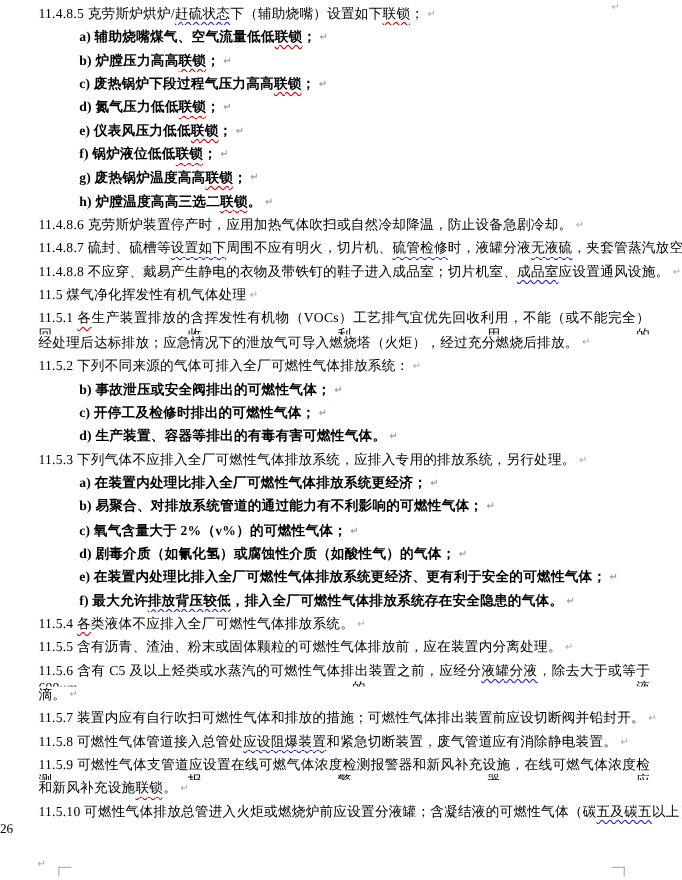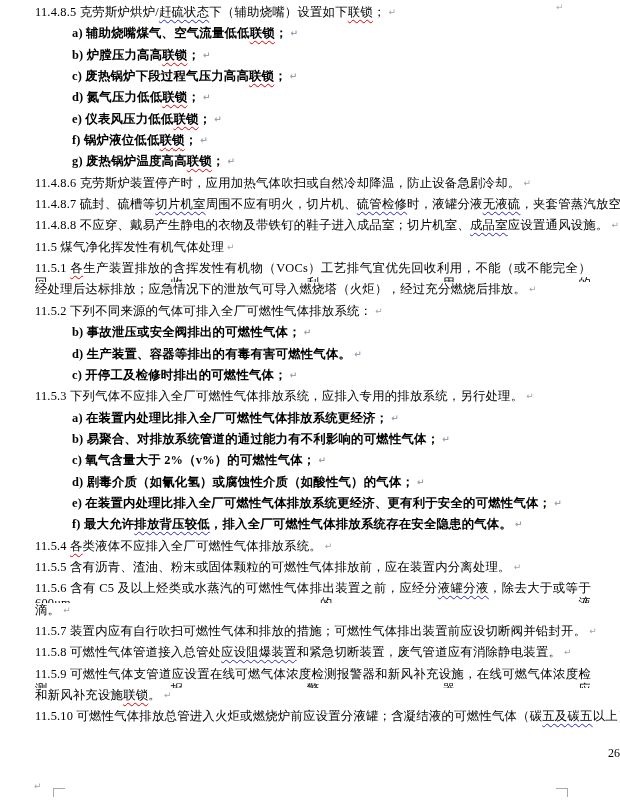--- a/index.html
+++ b/index.html
@@ -50,21 +50,21 @@
     padding-left: 3px;
     vertical-align: 1px;
   }
   .header-mark {
     position: absolute; top: 2px; left: 556px;
     color: #a8b0ba; font-size: 9px;
     font-family: "DejaVu Sans", sans-serif;
   }
   .page-number {
     position: absolute; top: 746px; left: 0; right: 0;
-    text-align: right; font-size: 12px;
+    text-align: left; font-size: 12px;
   }
   .footer-pmark {
     position: absolute; top: 781px; left: 34px;
     color: #98a2b0; font-size: 9px;
     font-family: "DejaVu Sans", sans-serif;
   }
   .corner { position: absolute; width: 11px; height: 8px; }
   .corner-left  { left: 53px;  top: 788px; border-top: 1px solid #a9a9a9; border-left: 1px solid #a9a9a9; }
   .corner-right { left: 556px; top: 788px; border-top: 1px solid #a9a9a9; border-right: 1px solid #a9a9a9; }
 </style>
@@ -93,46 +93,49 @@
       <div class="para">
         <div class="line indent"><span>e) 仪表风压力低低</span><span class="u-red">联锁</span><span>；</span><span class="pmark">↵</span></div>
       </div>
       <div class="para">
         <div class="line indent"><span>f) 锅炉液位低低</span><span class="u-red">联锁</span><span>；</span><span class="pmark">↵</span></div>
       </div>
       <div class="para">
         <div class="line indent"><span>g) 废热锅炉温度高高</span><span class="u-red">联锁</span><span>；</span><span class="pmark">↵</span></div>
       </div>
       <div class="para">
+        <div class="line indent"><span>h) 炉膛温度高高三选二</span><span class="u-red">联锁</span><span>。</span><span class="pmark">↵</span></div>
+      </div>
+      <div class="para">
         <div class="line"><span>11.4.8.6 克劳斯炉装置停产时，应用加热气体吹扫或自然冷却降温，防止设备急剧冷却。</span><span class="pmark">↵</span></div>
       </div>
       <div class="para">
-        <div class="line"><span>11.4.8.7 硫封、硫槽等</span><span class="u-blue">切片机室</span><span>周围不应有明火，切片机、</span><span class="u-blue">硫管检修</span><span>时，液罐分液</span><span class="u-blue">无液硫</span><span>，夹套管蒸汽放空。</span></div>
+        <div class="line"><span>11.4.8.7 硫封、硫槽等</span><span class="u-blue">设置如下</span><span>周围不应有明火，切片机、</span><span class="u-blue">硫管检修</span><span>时，液罐分液</span><span class="u-blue">无液硫</span><span>，夹套管蒸汽放空。</span></div>
       </div>
       <div class="para">
         <div class="line"><span>11.4.8.8 不应穿、戴易产生静电的衣物及带铁钉的鞋子进入成品室；切片机室、</span><span class="u-blue">成品室</span><span>应设置通风设施。</span><span class="pmark">↵</span></div>
       </div>
       <div class="para">
         <div class="line"><span>11.5 煤气净化挥发性有机气体处理</span><span class="pmark">↵</span></div>
       </div>
       <div class="para">
         <div class="line j"><span>11.5.1 </span><span class="u-red">各</span><span>生产装置排放的含挥发性有机物（VOCs）工艺排气宜优先回收利用，不能（或不能完全）回收利用的</span></div>
         <div class="line"><span>经处理后达标排放；应急情况下的泄放气可导入燃烧塔（火炬），经过充分燃烧后排放。</span><span class="pmark">↵</span></div>
       </div>
       <div class="para">
         <div class="line"><span>11.5.2 下列不同来源的气体可排入全厂可燃性气体排放系统：</span><span class="pmark">↵</span></div>
       </div>
       <div class="para">
         <div class="line indent"><span>b) 事故泄压或安全阀排出的可燃性气体；</span><span class="pmark">↵</span></div>
       </div>
       <div class="para">
-        <div class="line indent"><span>d) 生产装置、容器等排出的有毒有害可燃性气体。</span><span class="pmark">↵</span></div>
+        <div class="line indent"><span>c) 开停工及检修时排出的可燃性气体；</span><span class="pmark">↵</span></div>
       </div>
       <div class="para">
-        <div class="line indent"><span>c) 开停工及检修时排出的可燃性气体；</span><span class="pmark">↵</span></div>
+        <div class="line indent"><span>d) 生产装置、容器等排出的有毒有害可燃性气体。</span><span class="pmark">↵</span></div>
       </div>
       <div class="para">
         <div class="line"><span>11.5.3 下列气体不应排入全厂可燃性气体排放系统，应排入专用的排放系统，另行处理。</span><span class="pmark">↵</span></div>
       </div>
       <div class="para">
         <div class="line indent"><span>a) 在装置内处理比排入全厂可燃性气体排放系统更经济；</span><span class="pmark">↵</span></div>
       </div>
       <div class="para">
         <div class="line indent"><span>b) 易聚合、对排放系统管道的通过能力有不利影响的可燃性气体；</span><span class="pmark">↵</span></div>
       </div>

